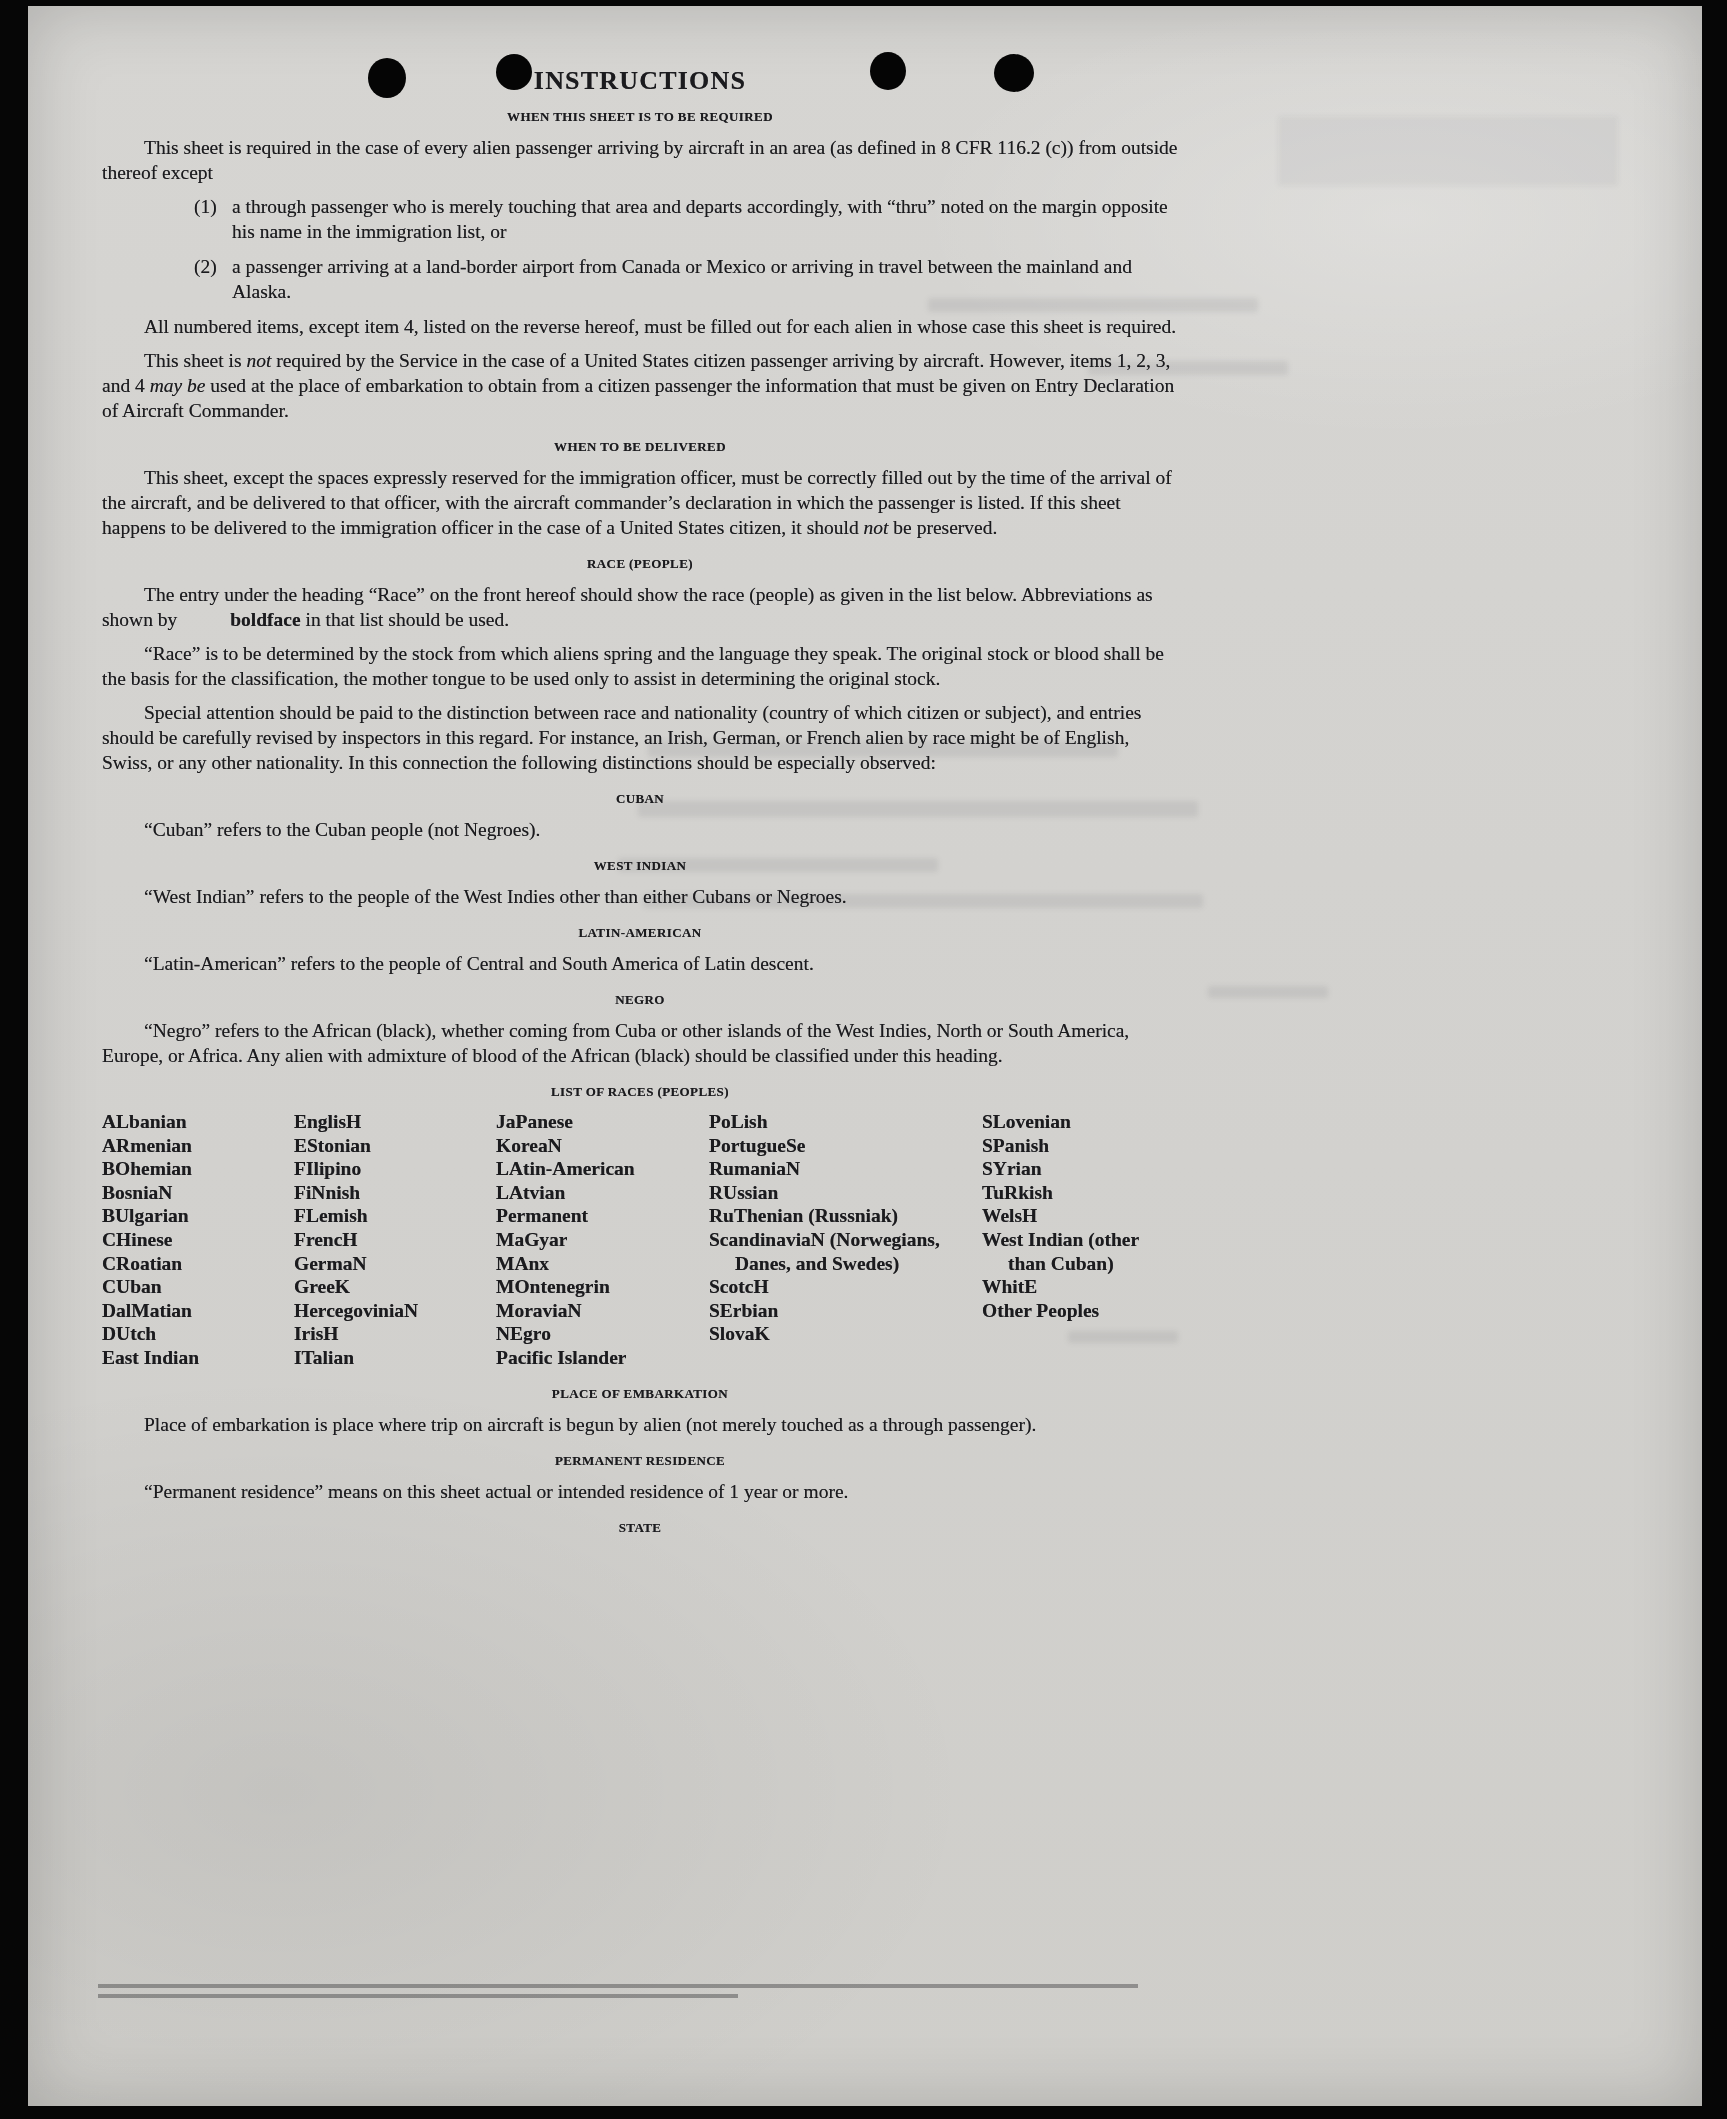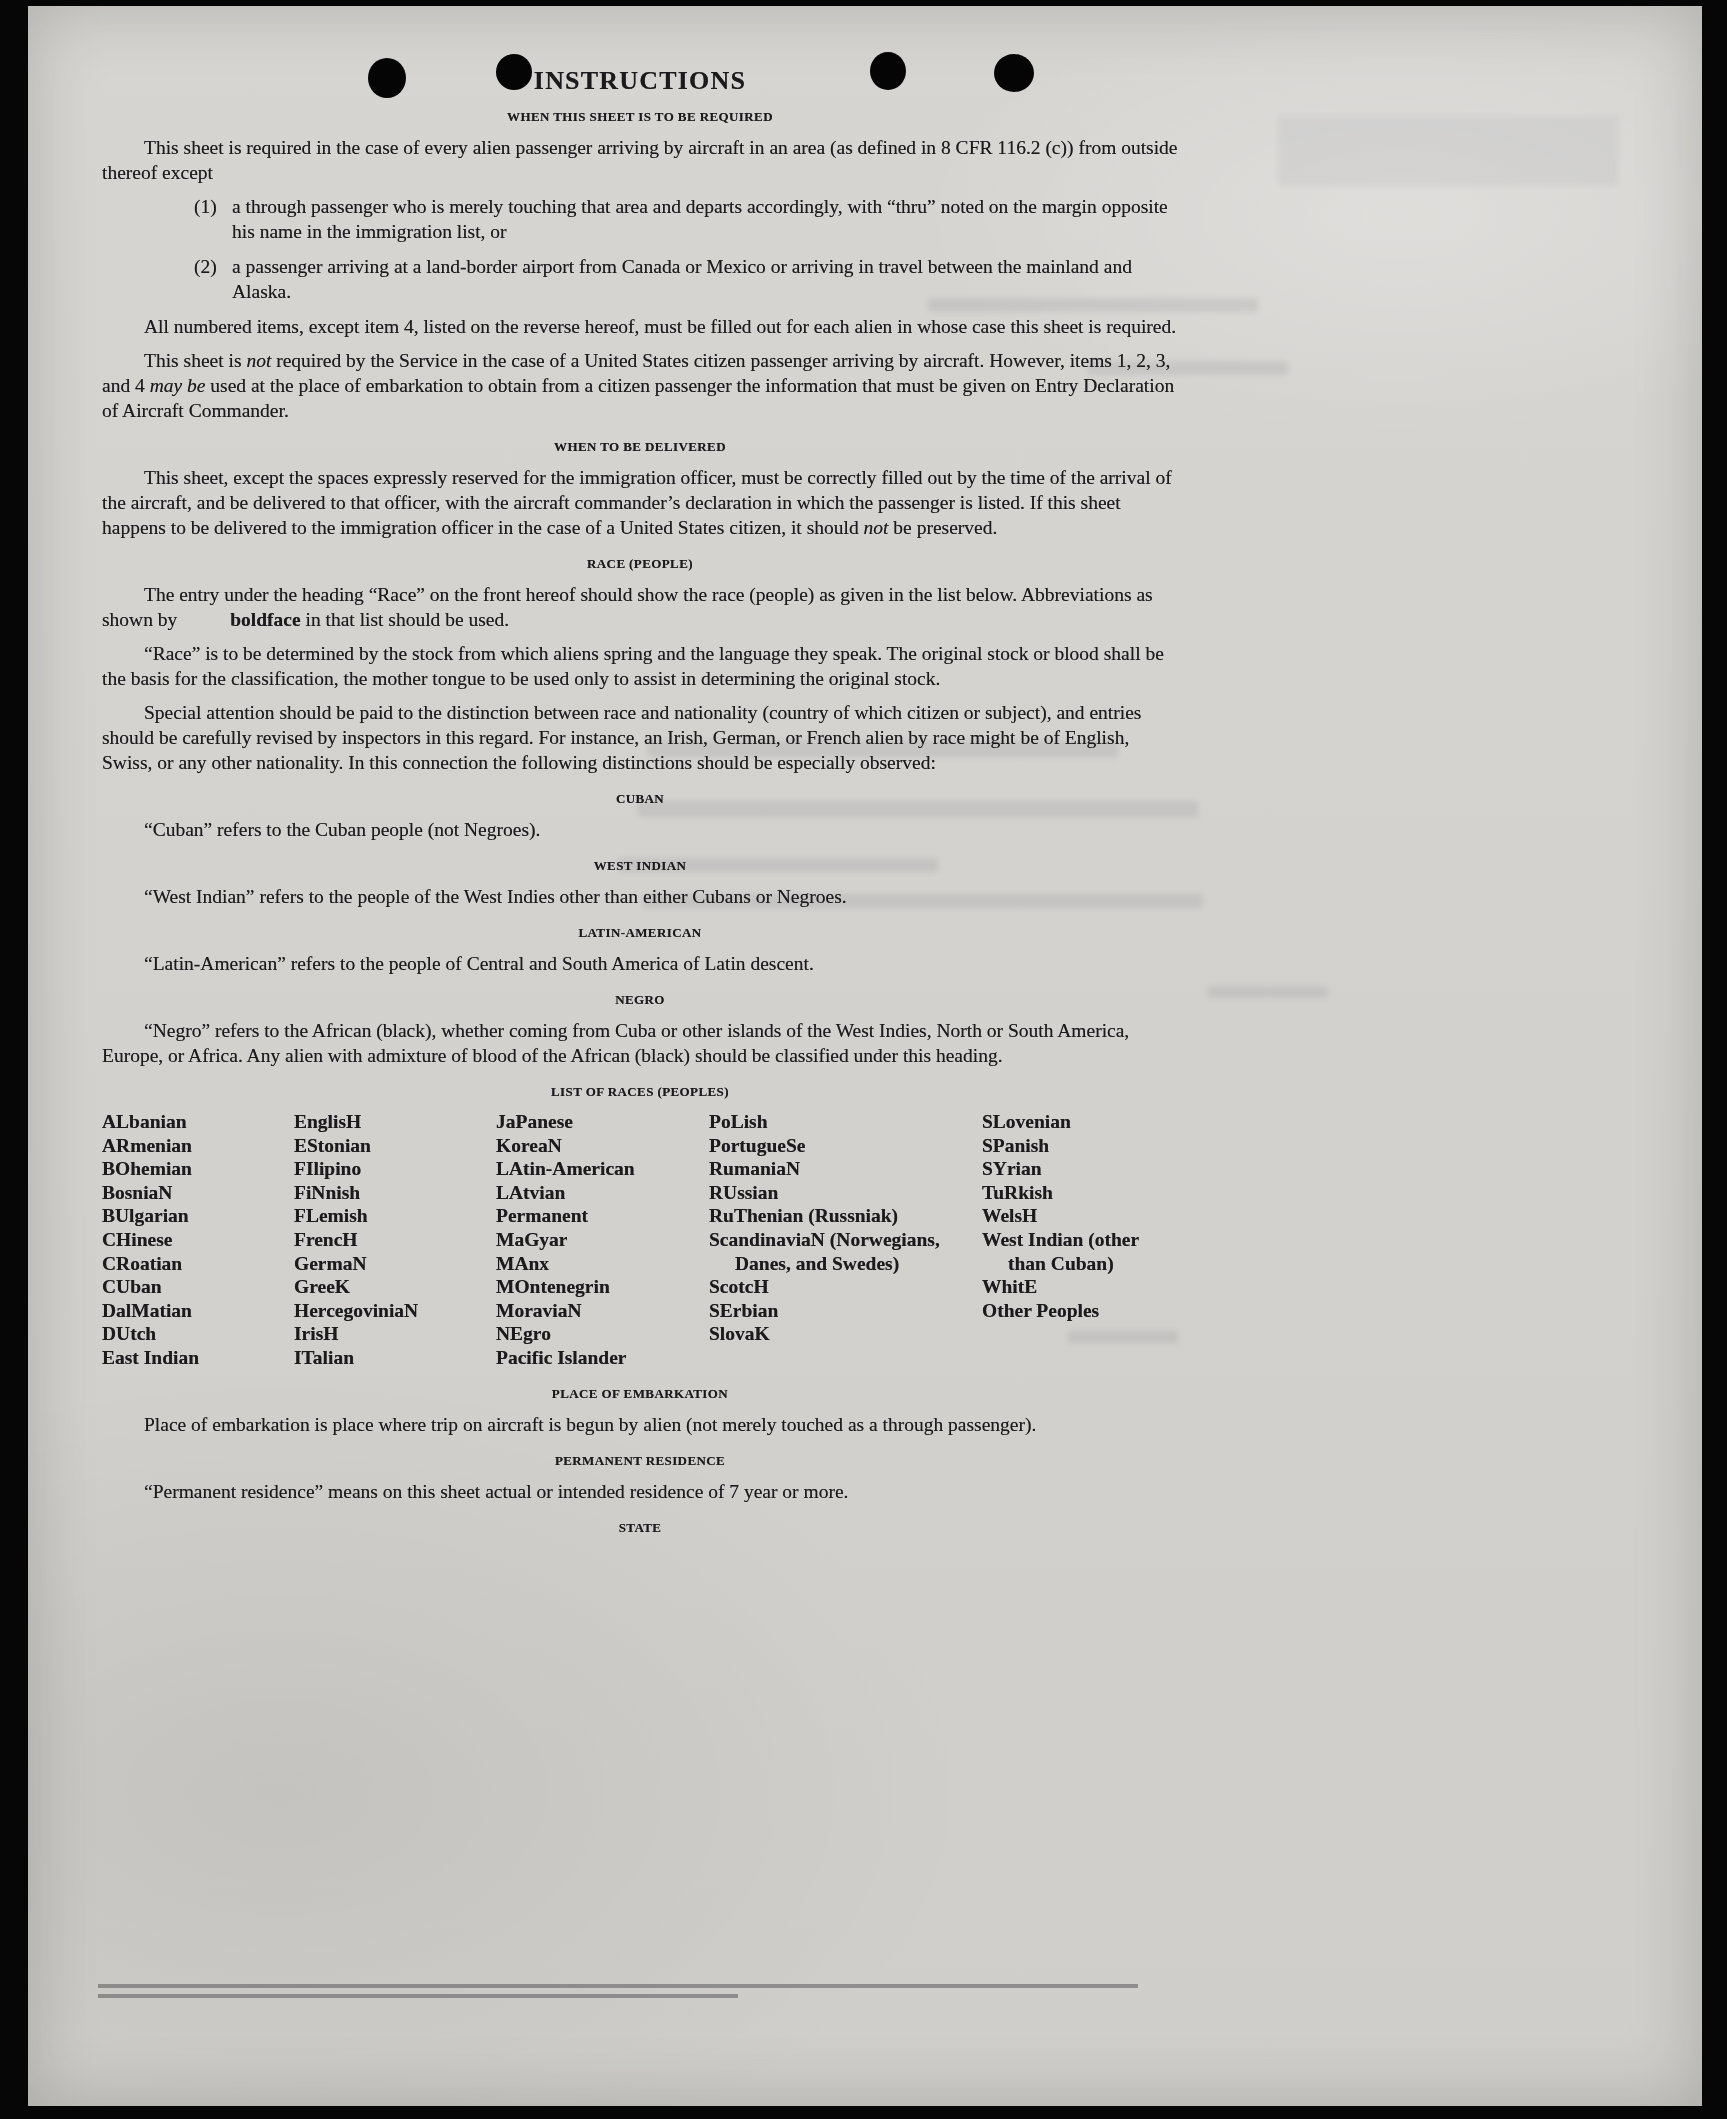--- a/index.html
+++ b/index.html
@@ -217,21 +217,21 @@
           <div>West Indian (other than Cuban)</div>
           <div>WhitE</div>
           <div>Other Peoples</div>
         </div>
     </div>
 
     <div class="sect">PLACE OF EMBARKATION</div>
     <p class="para">Place of embarkation is place where trip on aircraft is begun by alien (not merely touched as a through passenger).</p>
 
     <div class="sect">PERMANENT RESIDENCE</div>
-    <p class="para">“Permanent residence” means on this sheet actual or intended residence of 7 year or more.</p>
+    <p class="para">“Permanent residence” means on this sheet actual or intended residence of 1 year or more.</p>
 
     <div class="sect">STATE</div>
 
   </div>
 
   <div class="fineline f1"></div>
   <div class="fineline f2"></div>
 
 </div>
 

